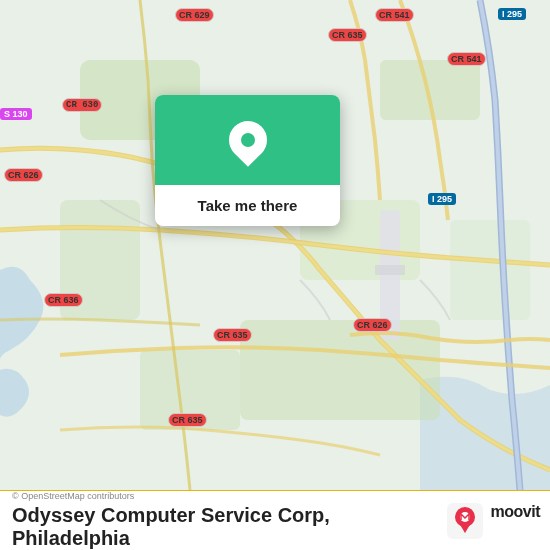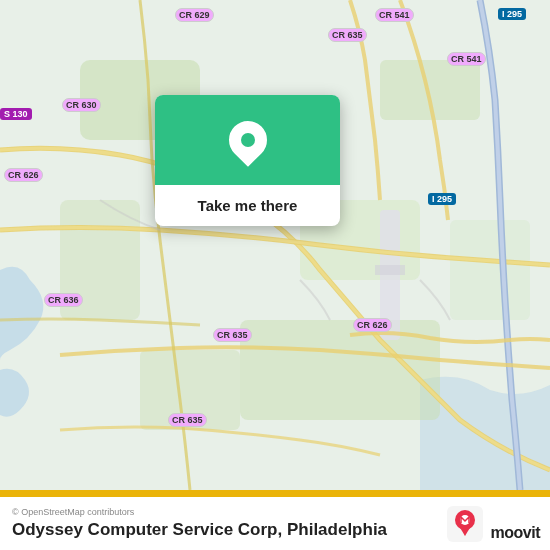--- a/index.html
+++ b/index.html
@@ -86,78 +86,78 @@
 
     
     #footer {
       width: 550px;
       height: 60px;
       background: white;
       display: flex;
       align-items: center;
       justify-content: space-between;
       padding: 0 10px 0 12px;
-      border-top: 7px solid #eab308;
+      border-top: 1px solid #eab308;
       position: relative;
     }
 
     .footer-left {
       display: flex;
       flex-direction: column;
     }
 
     .footer-copy {
       font-size: 9px;
       color: #888;
       margin-bottom: 3px;
     }
 
     .footer-title {
-      font-size: 17px;
+      font-size: 20px;
       font-weight: 600;
       color: #222;
     }
 
     .moovit-logo {
       display: flex;
-      align-items: flex-end;
+      align-items: flex-start;
       gap: 8px;
     }
 
     .moovit-icon {
       width: 36px;
       height: 36px;
     }
 
     .moovit-text {
       font-size: 16px;
       font-weight: 700;
       color: #222;
       letter-spacing: -0.5px;
     }
 
     
     .road-label {
       position: absolute;
       font-size: 9px;
       font-weight: bold;
-      background: #f0abfc;
+      background: #ef4444;
       border: 1px solid #ccc;
       border-radius: 7px;
       padding: 1px 3px;
       color: #333;
       white-space: nowrap;
       z-index: 5;
     }
 
     .highway-label {
       position: absolute;
       font-size: 9px;
       font-weight: bold;
-      background: #a21caf;
+      background: #d946ef;
       border-radius: 3px;
       padding: 1px 4px;
       color: white;
       z-index: 5;
     }
 
     .interstate-label {
       position: absolute;
       font-size: 9px;
       font-weight: bold;
@@ -219,21 +219,21 @@
     <path d="M300 280 Q320 300 330 320" stroke="#c8c8c8" stroke-width="2" fill="none" opacity="0.5"></path>
     <path d="M420 280 Q440 300 450 320" stroke="#c8c8c8" stroke-width="2" fill="none" opacity="0.5"></path>
   </svg>
 
   <div class="road-label" style="top:8px; left:175px;">CR 629</div>
   <div class="road-label" style="top:8px; left:375px;">CR 541</div>
   <div class="road-label" style="top:52px; left:447px;">CR 541</div>
   <div class="interstate-label" style="top:8px; left:498px;">I 295</div>
   <div class="road-label" style="top:28px; left:328px;">CR 635</div>
   <div class="highway-label" style="top:108px; left:0px;">S 130</div>
-  <div class="road-label" style="top:98px; left:62px;">CR 630</div>
+  <div class="road-label" style="top:98px; left:62px;font-family:Liberation Mono, monospace;">CR 630</div>
   <div class="road-label" style="top:168px; left:4px;">CR 626</div>
   <div class="interstate-label" style="top:193px; left:428px;">I 295</div>
   <div class="road-label" style="top:293px; left:4px;margin-left:40px;">CR 636</div>
   <div class="road-label" style="top:328px; left:213px;">CR 635</div>
   <div class="road-label" style="top:318px; left:353px;">CR 626</div>
   <div class="road-label" style="top:413px; left:168px;">CR 635</div>
 
   <div class="popup">
     <div class="popup-top">
       <div class="popup-pin">

